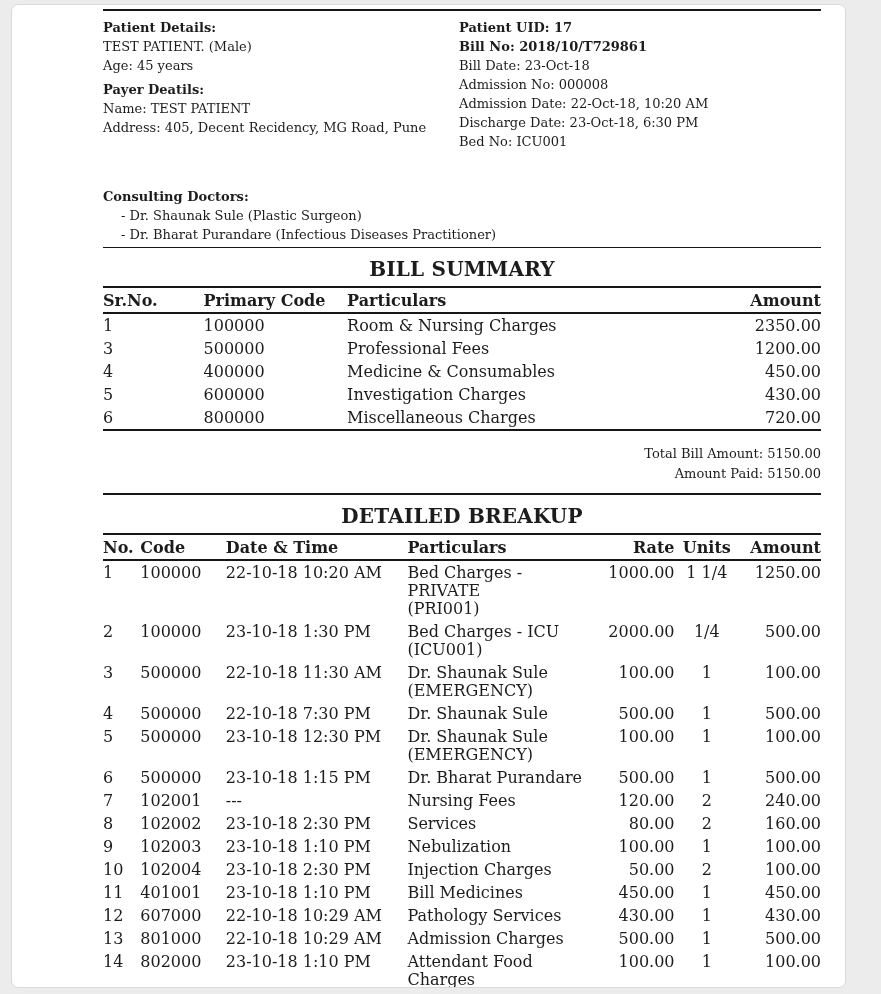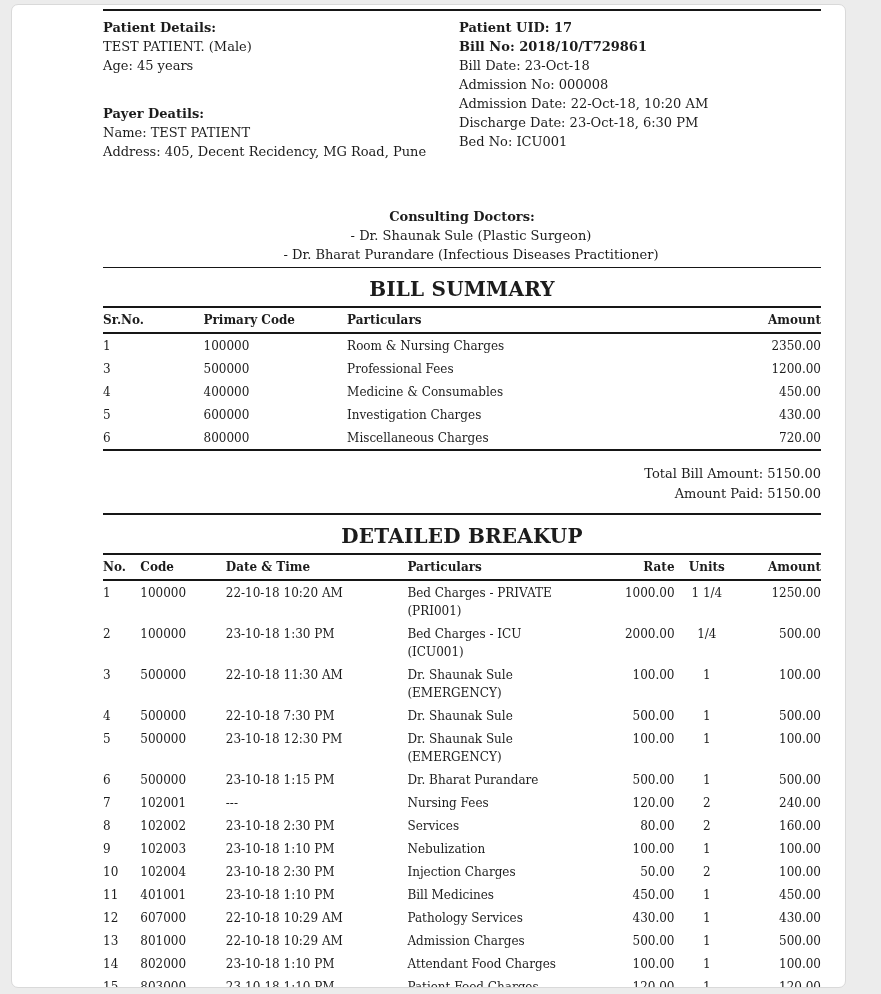--- a/index.html
+++ b/index.html
@@ -26,35 +26,35 @@
     line-height:19px;
   }
   .rule-thick { border-top:2.5px solid #161616; }
   .rule-thin  { border-top:1.5px solid #161616; }
   .b { font-weight:bold; }
 
   
   .info-grid { display:flex; margin-top:7px; }
   .info-left { width:356px; flex:none; }
   .info-right { flex:1; }
-  .block-gap { margin-top:29px; }
-
-  .doctors { margin-top:46px;text-align:center; }
+  .block-gap { margin-top:5px; }
+
+  .doctors { margin-top:36px; }
   .doctor-line { padding-left:18px; }
   .doctors-rule { margin-top:3px; }
 
   h2.section-title {
     text-align:center;
     font-size:20px;
     font-weight:bold;
     letter-spacing:0.2px;
     margin:12px 0 7px 0;
   }
 
-  table { width:100%; border-collapse:collapse; table-layout:fixed; font-size:12px; }
+  table { width:100%; border-collapse:collapse; table-layout:fixed; font-size:16px; }
   table.summary { border-top:2.5px solid #161616; border-bottom:2px solid #161616; }
   table.detail  { border-top:2.5px solid #161616; border-bottom:2px solid #161616; }
   th { font-weight:bold; text-align:left; padding:3px 0 2px 0; border-bottom:2px solid #161616; }
   td { padding:2.5px 0; vertical-align:top; line-height:18px; }
   th.num, td.num { text-align:right; }
   th.ctr, td.ctr { text-align:center; }
   td .subline { display:block; }
 
   .totals { margin:13px 0 9px 0; text-align:right; line-height:20px; }
   .totals-rule { margin-bottom:0; }

